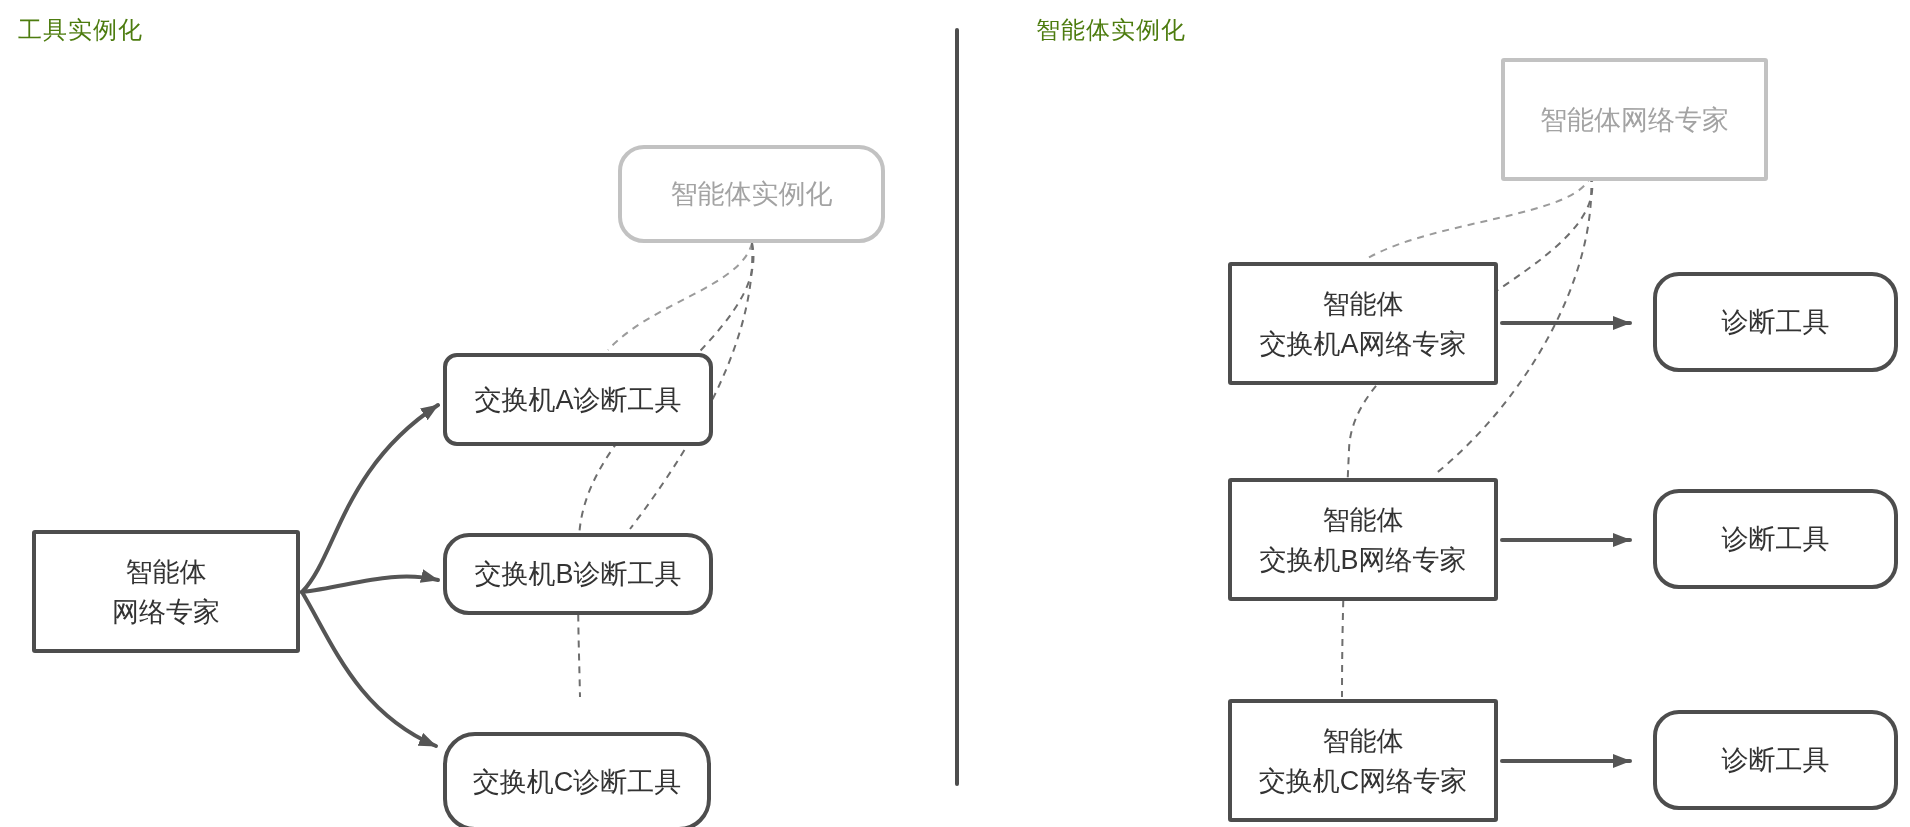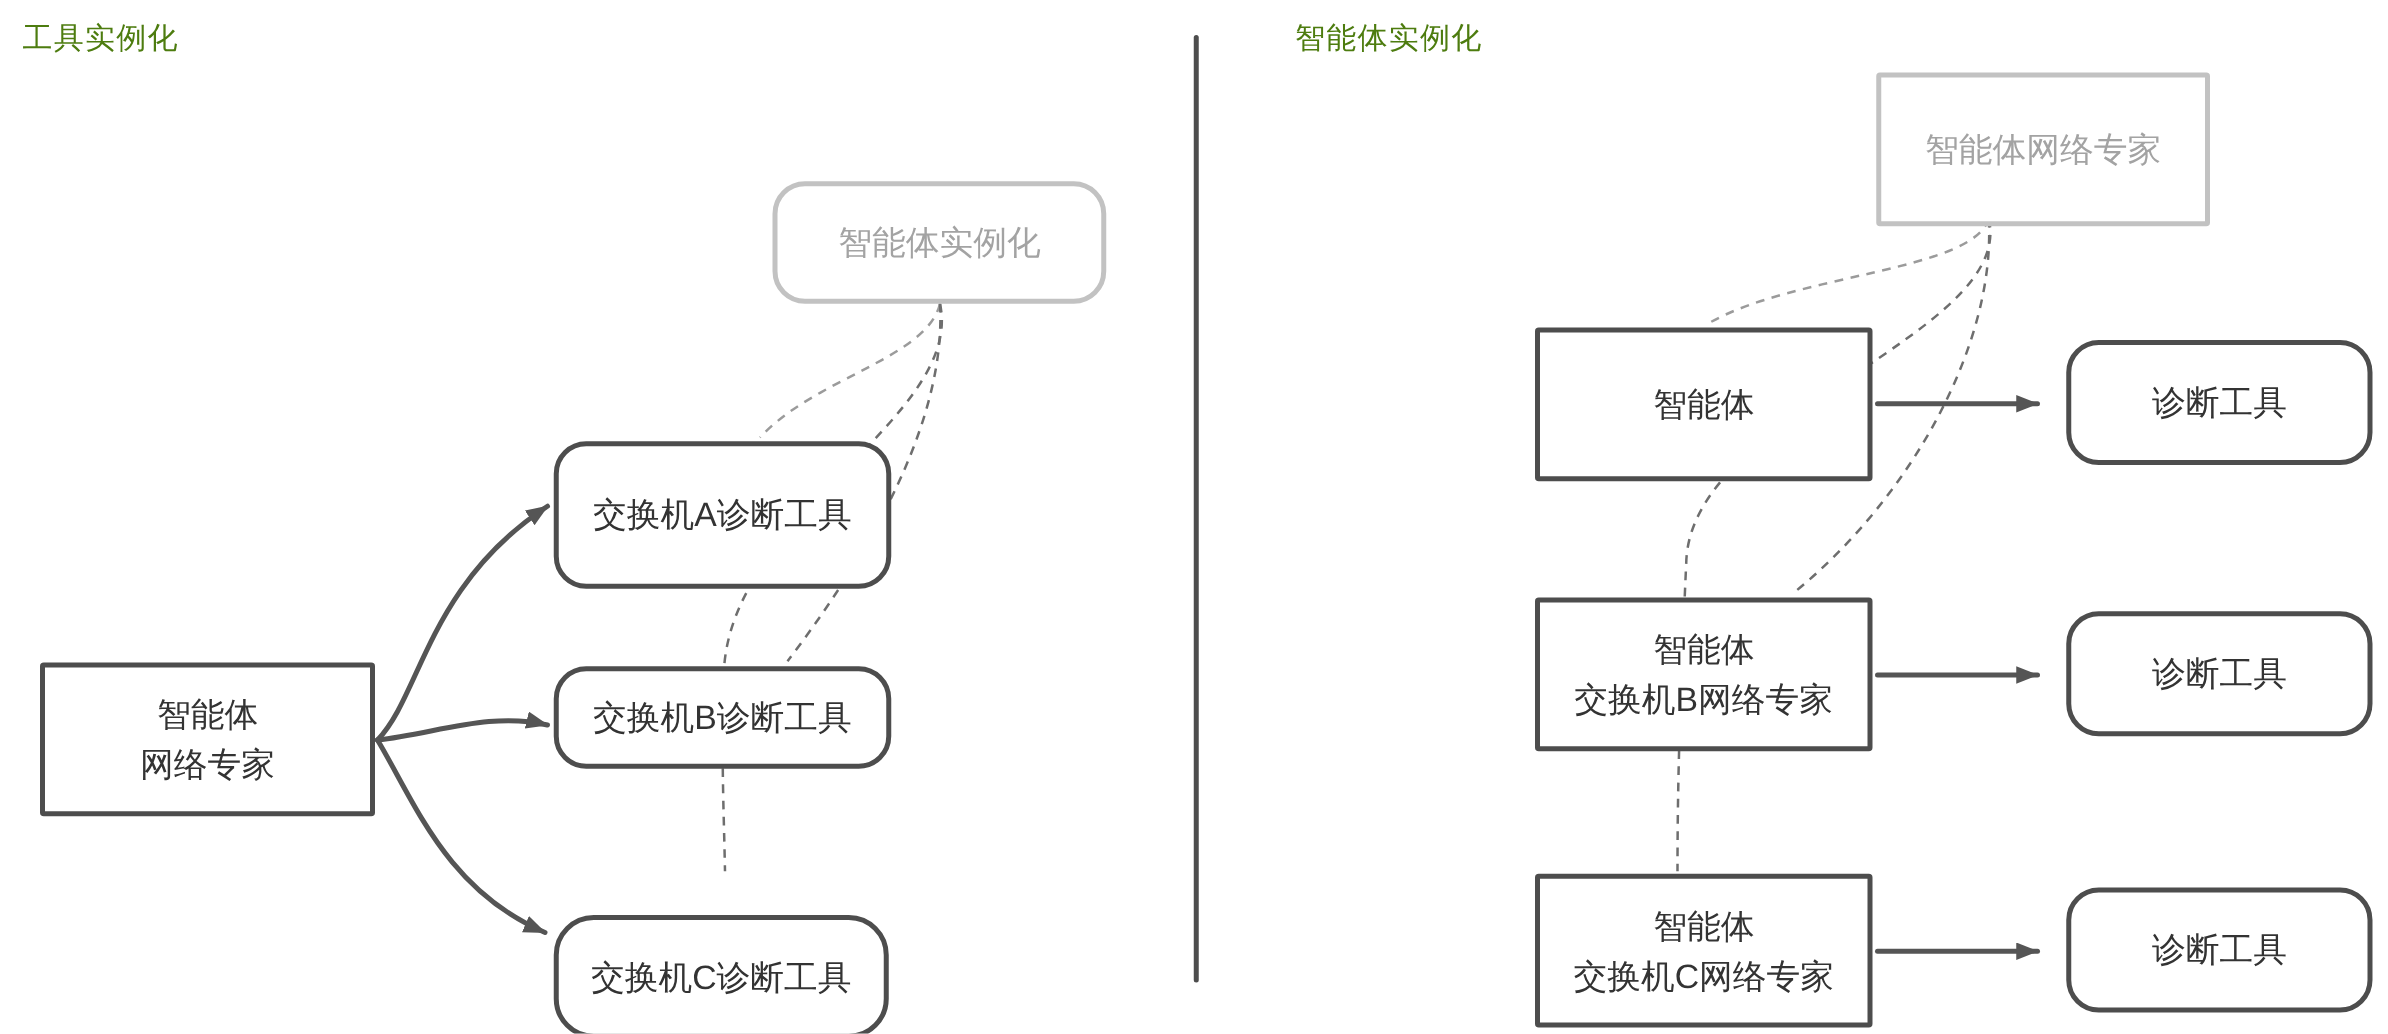--- a/index.html
+++ b/index.html
@@ -44,21 +44,21 @@
   }
   .rounded { border-radius: 26px; }
   .sharp   { border-radius: 3px; }
   .faded {
     border-color: #c2c2c2;
     color: #a3a3a3;
   }
   
   #left-template-tool { left: 618px;  top: 145px; width: 267px; height: 98px;  }
   #left-agent         { left: 32px;   top: 530px; width: 268px; height: 123px; }
-  #left-tool-a        { left: 443px;  top: 353px; width: 270px; height: 118px;  }
+  #left-tool-a        { left: 443px;  top: 353px; width: 270px; height: 93px; border-radius: 14px;  }
   #left-tool-b        { left: 443px;  top: 533px; width: 270px; height: 82px;  }
   #left-tool-c        { left: 443px;  top: 732px; width: 268px; height: 99px; border-radius: 32px;  }
   
   #right-template-agent { left: 1458px; top: 58px;  width: 267px; height: 123px; margin-left: 43px; }
   #right-agent-a        { left: 1228px; top: 262px; width: 270px; height: 123px; }
   #right-agent-b        { left: 1228px; top: 478px; width: 270px; height: 123px; }
   #right-agent-c        { left: 1228px; top: 699px; width: 270px; height: 123px; }
   #right-tool-a         { left: 1653px; top: 272px; width: 245px; height: 100px; }
   #right-tool-b         { left: 1653px; top: 489px; width: 245px; height: 100px; }
   #right-tool-c         { left: 1653px; top: 710px; width: 245px; height: 100px; }
@@ -131,20 +131,21 @@
   <div class="node rounded" id="left-tool-c">
     <span>交换机C诊断工具</span>
   </div>
 
   <div class="node sharp faded" id="right-template-agent">
     <span>智能体网络专家</span>
   </div>
 
   <div class="node sharp" id="right-agent-a">
     <span>智能体</span>
+    <span>交换机A网络专家</span>
   </div>
   <div class="node sharp" id="right-agent-b">
     <span>智能体</span>
     <span>交换机B网络专家</span>
   </div>
   <div class="node sharp" id="right-agent-c">
     <span>智能体</span>
     <span>交换机C网络专家</span>
   </div>
 

